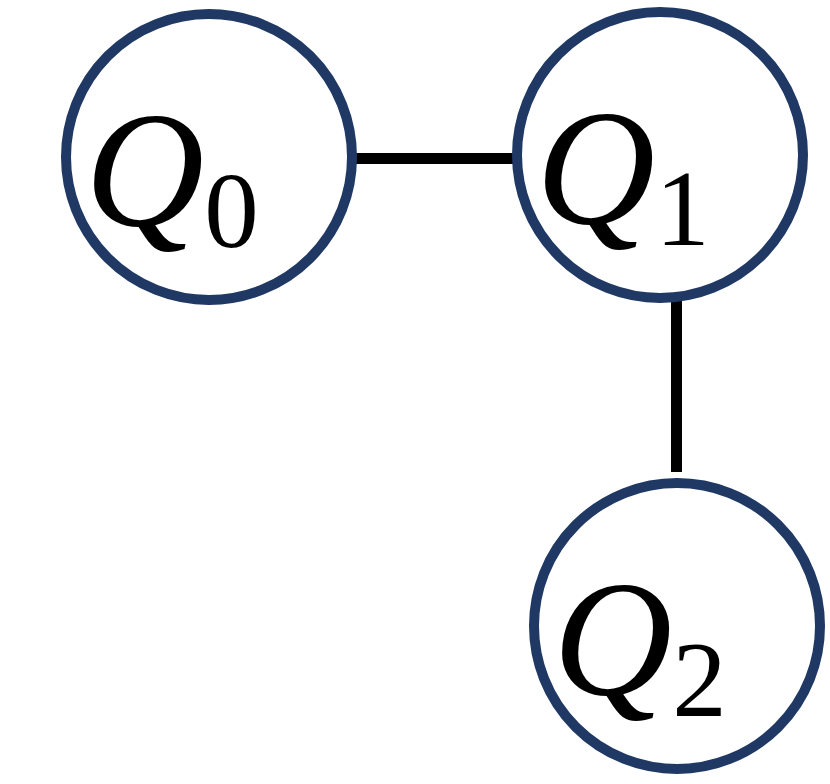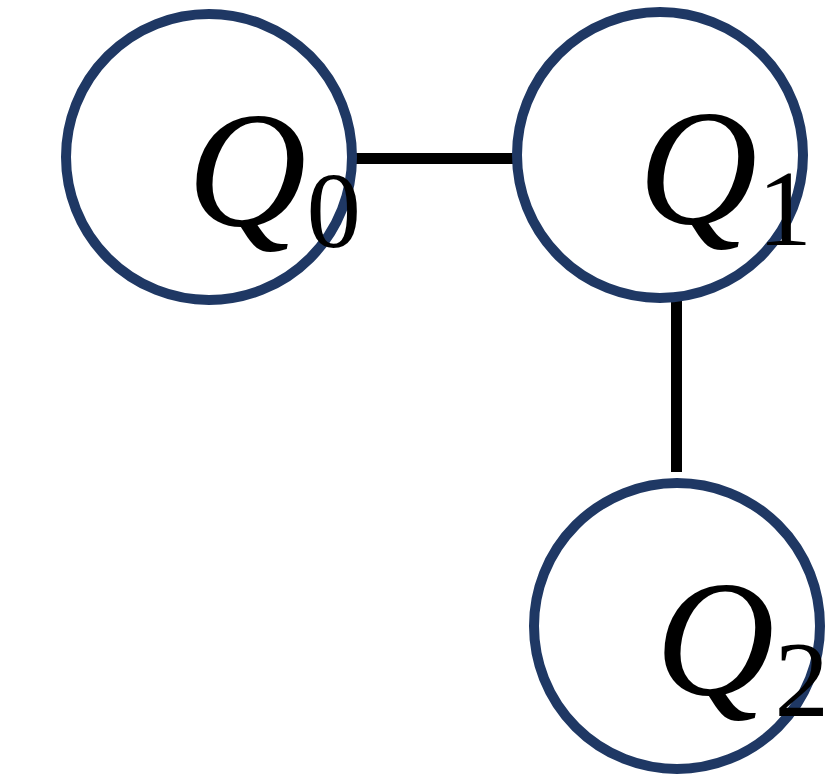--- a/index.html
+++ b/index.html
@@ -18,21 +18,21 @@
   .node {
     position: absolute;
     box-sizing: border-box;
     width: 296px;
     height: 296px;
     border: 10px solid var(--node-stroke, #1F3864);
     border-radius: 50%;
     background: var(--node-fill, #ffffff);
     display: flex;
     align-items: center;
-    justify-content: flex-end;
+    justify-content: flex-start;
     z-index: 2;
   }
   .node-q0 { left: 61px;  top: 9px;   }
   .node-q1 { left: 512px; top: 7px;   }
   .node-q2 { left: 529px; top: 478px; }
   .label {
     transform: translate(14px, 19px);
     color: var(--label, #000000);
     white-space: nowrap;
     line-height: 1;

